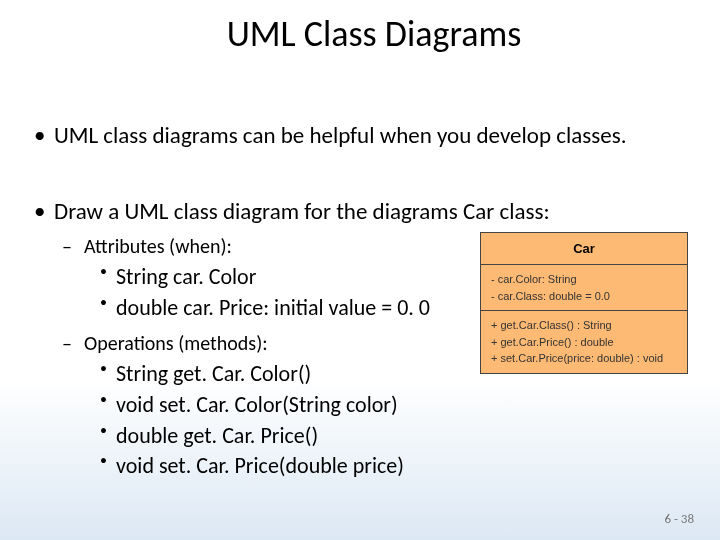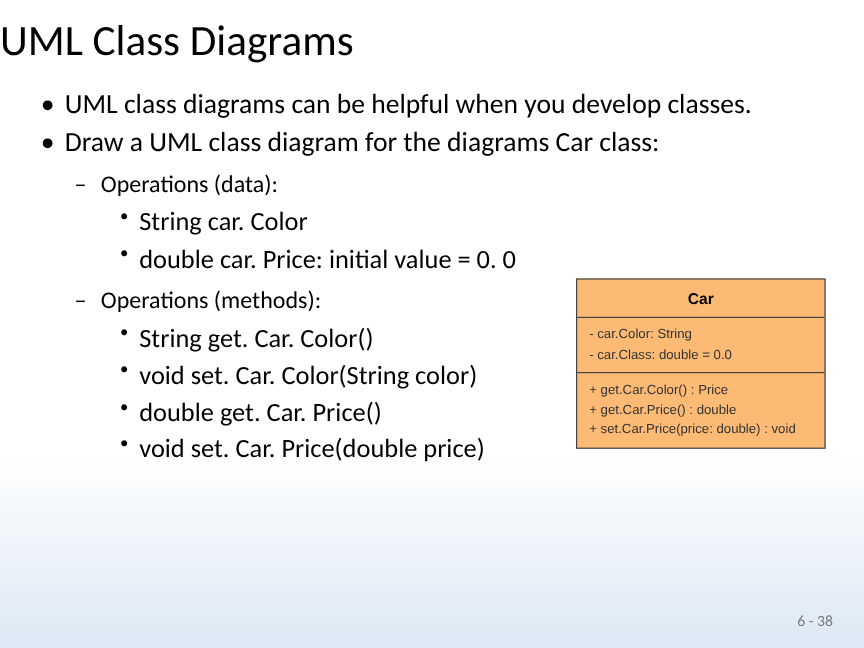--- a/index.html
+++ b/index.html
@@ -10,37 +10,39 @@
     body {
       width: 720px;
       height: 540px;
       background: linear-gradient(to bottom, #ffffff 0%, #ffffff 70%, #dce8f4 100%);
       font-family: Calibri, Arial, sans-serif;
       color: #000000;
       position: relative;
       overflow: hidden;
     }
     .slide-title {
-      text-align: left;
+      text-align: center;
       font-size: 36px;
       font-weight: normal;
       padding-top: 12px;
       padding-bottom: 18px;
       color: #000000;
+      margin-left: 28px;
     }
     .content {
       padding-left: 30px;
       padding-right: 30px;
     }
     .bullet-l1 {
       font-size: 23px;
       line-height: 1.2;
       margin-bottom: 4px;
       padding-left: 24px;
       position: relative;
+      margin-top: 48px;
     }
     .bullet-l1::before {
       content: "•";
       position: absolute;
       left: 4px;
       top: 0;
     }
     .bullet-l2 {
       font-size: 20px;
       line-height: 1.3;
@@ -110,38 +112,38 @@
 </head>
 <body>
 
 <h1 class="slide-title">UML Class Diagrams</h1>
 
 <div class="content">
   <div class="bullet-l1">UML class diagrams can  be helpful when you develop classes.</div>
   <div class="bullet-l1">Draw a UML class diagram for the diagrams Car class:</div>
 
   <div class="content-left">
-    <div class="bullet-l2">Operations (data):</div>
+    <div class="bullet-l2">Attributes (when):</div>
     <div class="bullet-l3">String car. Color</div>
     <div class="bullet-l3">double car. Price: initial value = 0. 0</div>
 
     <div class="bullet-l2">Operations (methods):</div>
     <div class="bullet-l3">String get. Car. Color()</div>
     <div class="bullet-l3">void set. Car. Color(String color)</div>
     <div class="bullet-l3">double get. Car. Price()</div>
     <div class="bullet-l3">void set. Car. Price(double price)</div>
   </div>
 </div>
 
 <div class="uml-box">
   <div class="uml-section uml-class-name">Car</div>
   <div class="uml-section">
     <div class="uml-attr">- car.Color: String</div>
     <div class="uml-attr">- car.Class: double = 0.0</div>
   </div>
   <div class="uml-section">
-    <div class="uml-op">+ get.Car.Color() : Price</div>
+    <div class="uml-op">+ get.Car.Class() : String</div>
     <div class="uml-op">+ get.Car.Price() : double</div>
     <div class="uml-op">+ set.Car.Price(price: double) : void</div>
   </div>
 </div>
 
 <div class="slide-number">6 - 38</div>
 
 </body></html>

